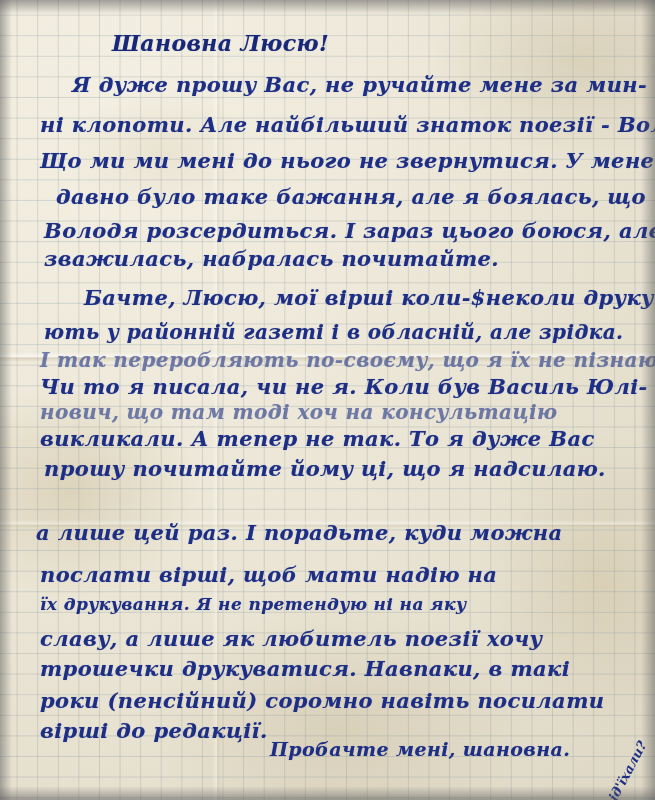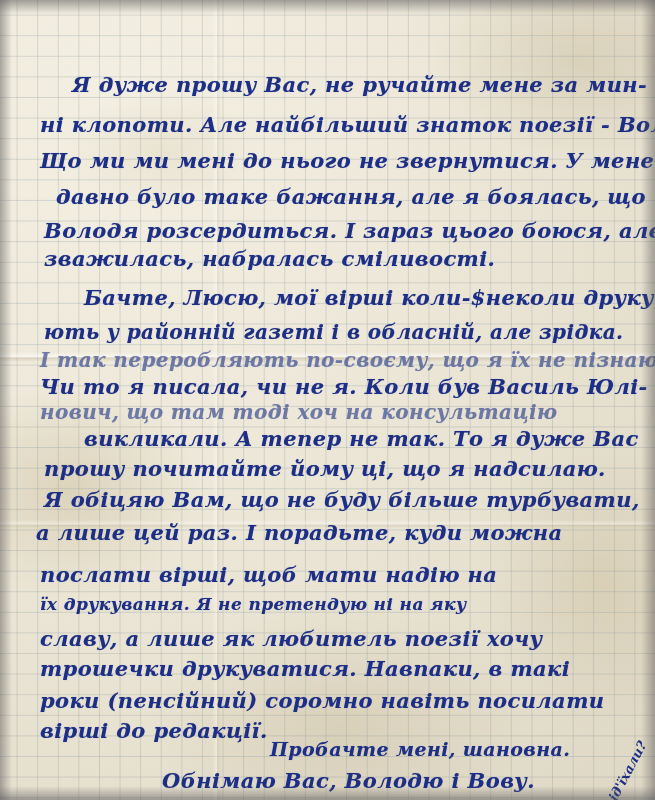--- a/index.html
+++ b/index.html
@@ -120,43 +120,42 @@
   <div class="stain s4"></div>
   <div class="stain s5"></div>
 
   <div id="grid"></div>
 
   <div class="crease crease-h1"></div>
   <div class="crease crease-h2"></div>
   <div class="crease crease-v1"></div>
 
   <div id="handwriting">
+      <div class="ln heavy" style="left: 112px; top: 30px; font-size: 22px;">Шановна Люсю!</div>
       <div class="ln" style="left: 72px; top: 72px; font-size: 21px;">Я дуже прошу Вас, не ручайте мене за мин-</div>
       <div class="ln" style="left: 40px; top: 112px; font-size: 21px;">ні клопоти. Але найбільший знаток поезії - Володя.</div>
       <div class="ln" style="left: 40px; top: 148px; font-size: 21px;">Що ми ми мені до нього не звернутися. У мене</div>
       <div class="ln" style="left: 56px; top: 184px; font-size: 21px;">давно було таке бажання, але я боялась, що</div>
       <div class="ln" style="left: 44px; top: 218px; font-size: 21px;">Володя розсердиться. І зараз цього боюся, але</div>
-      <div class="ln" style="left: 44px; top: 246px; font-size: 21px;">зважилась, набралась сміливості.</div>
+      <div class="ln" style="left: 44px; top: 246px; font-size: 21px;">зважилась, набралась почитайте.</div>
       <div class="ln" style="left: 84px; top: 285px; font-size: 21px;">Бачте, Люсю, мої вірші коли-$неколи друку-</div>
       <div class="ln" style="left: 44px; top: 320px; font-size: 20px; text-align: center;">ють у районній газеті і в обласній, але зрідка.</div>
       <div class="ln faded" style="left: 40px; top: 348px; font-size: 20px;">І так переробляють по-своєму, що я їх не пізнаю.</div>
       <div class="ln" style="left: 40px; top: 374px; font-size: 21px;">Чи то я писала, чи не я. Коли був Василь Юлі-</div>
       <div class="ln faded" style="left: 40px; top: 400px; font-size: 20px;">нович, що там тоді хоч на консультацію</div>
-      <div class="ln" style="left: 40px; top: 426px; font-size: 21px; margin-left: 44px;">викликали. А тепер не так. То я дуже Вас</div>
+      <div class="ln" style="left: 40px; top: 426px; font-size: 21px;">викликали. А тепер не так. То я дуже Вас</div>
       <div class="ln" style="left: 44px; top: 456px; font-size: 21px;">прошу почитайте йому ці, що я надсилаю.</div>
-      <div class="ln" style="left: 44px; top: 487px; font-size: 21px;">Я обіцяю Вам, що не буду більше турбувати,</div>
       <div class="ln" style="left: 36px; top: 520px; font-size: 21px;">а лише цей раз. І порадьте, куди можна</div>
       <div class="ln" style="left: 40px; top: 562px; font-size: 21px;">послати вірші, щоб мати надію на</div>
       <div class="ln" style="left: 40px; top: 594px; font-size: 17px;">їх друкування. Я не претендую ні на яку</div>
       <div class="ln" style="left: 40px; top: 626px; font-size: 21px;">славу, а лише як любитель поезії хочу</div>
       <div class="ln" style="left: 40px; top: 656px; font-size: 21px;">трошечки друкуватися. Навпаки, в такі</div>
       <div class="ln" style="left: 40px; top: 688px; font-size: 21px;">роки (пенсійний) соромно навіть посилати</div>
       <div class="ln" style="left: 40px; top: 718px; font-size: 21px;">вірші до редакції.</div>
       <div class="ln" style="left: 270px; top: 738px; font-size: 19px;">Пробачте мені, шановна.</div>
-      <div class="ln" style="left: 162px; top: 768px; font-size: 21px;">Обнімаю Вас, Володю і Вову.</div>
     </div>
 
   <div class="margin-note">Привіт - дома всі від'їхали?</div>
 
   <div class="edge edge-top"></div>
   <div class="edge edge-bottom"></div>
   <div class="edge edge-left"></div>
   <div class="edge edge-right"></div>
 
 </div>

